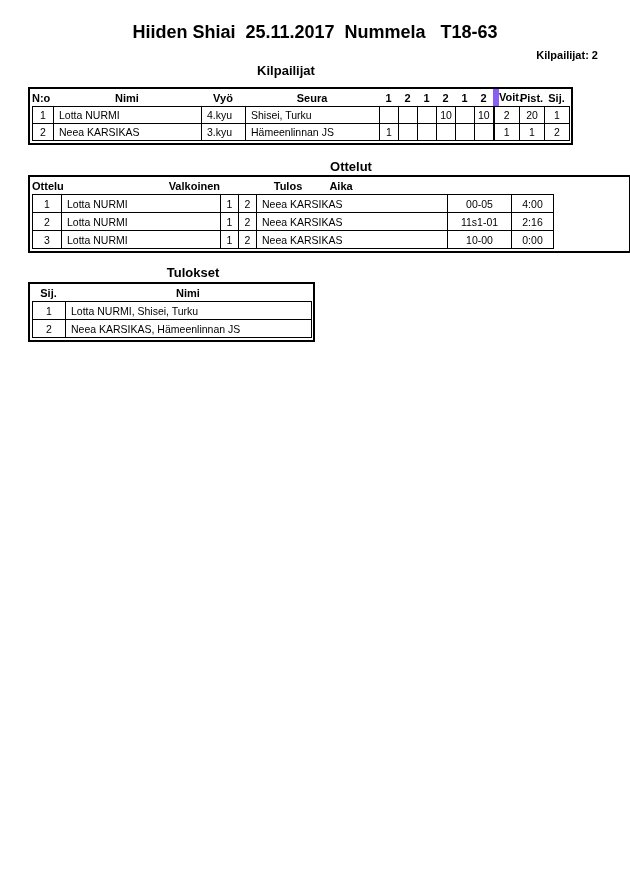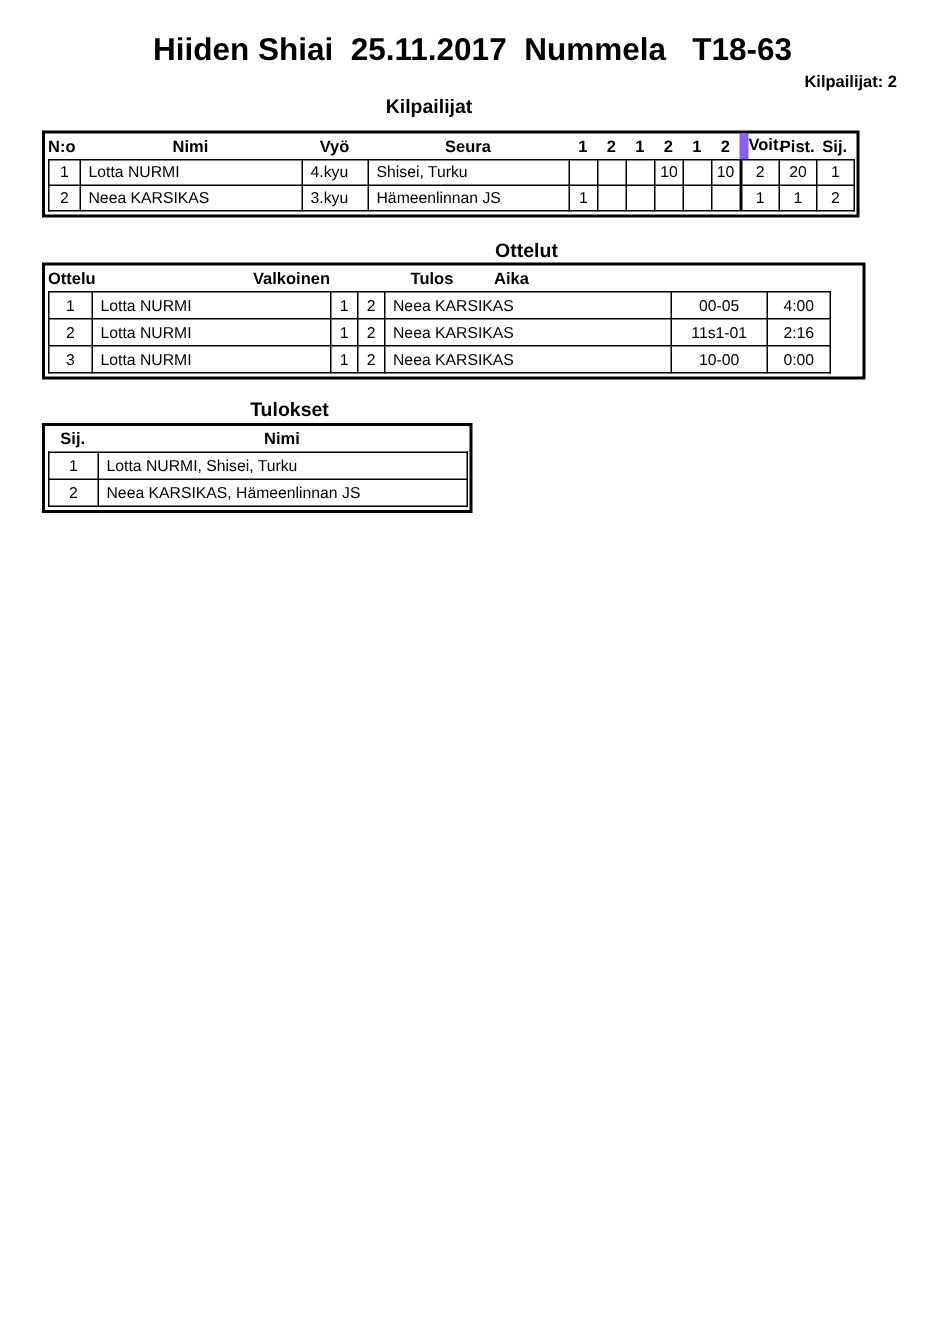--- a/index.html
+++ b/index.html
@@ -4,21 +4,21 @@
 <style>
   html,body { margin:0; padding:0; }
   body {
     width:630px; height:891px; background:#ffffff; color:#000000;
     font-family:"Liberation Sans", sans-serif;
     position:relative; overflow:hidden;
   }
   .abs { position:absolute; }
   .page-title {
     top:22px; left:0; width:630px; text-align:center;
-    font-weight:bold; font-size:21px; white-space:pre;
+    font-weight:bold; font-size:18px; white-space:pre;
   }
   .count-label {
     top:49px; right:32px; font-weight:bold; font-size:11px;
   }
   .section-heading {
     font-weight:bold; font-size:13px; transform:translateX(-50%);
     white-space:nowrap;
     padding-left:44px;
   }
   .box {
@@ -112,21 +112,21 @@
       <td class="thickL">1</td>
       <td>1</td>
       <td>2</td>
     </tr>
   </tbody>
     </table>
 </div>
 
 <div class="abs section-heading" style="left:329px; top:159px;">Ottelut</div>
 
-<div class="box t2" style="left:28px; top:175px; width:549px;">
+<div class="box t2" style="left:28px; top:175px; width:603px;">
   <div class="hdr">
     <div class="lft" style="width:29px;">Ottelu</div>
     <div style="width:159px;text-align:right;">Valkoinen</div>
     <div style="width:36px;"></div>
     <div style="width:64px;">Tulos</div>
     <div style="width:42px;">Aika</div>
   </div>
   <table class="grid" style="width:521px;">
     <colgroup>
       <col style="width:29px">

